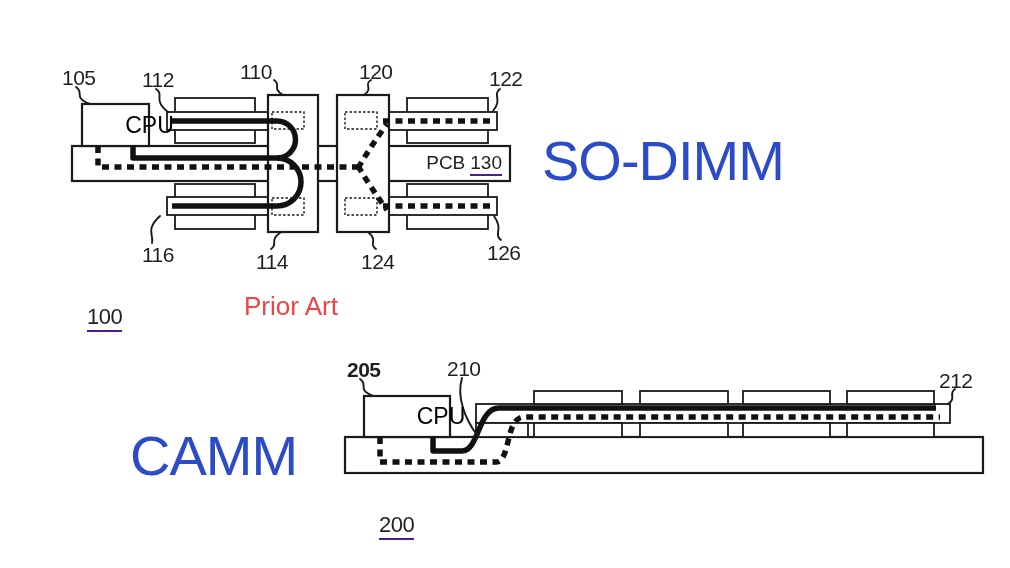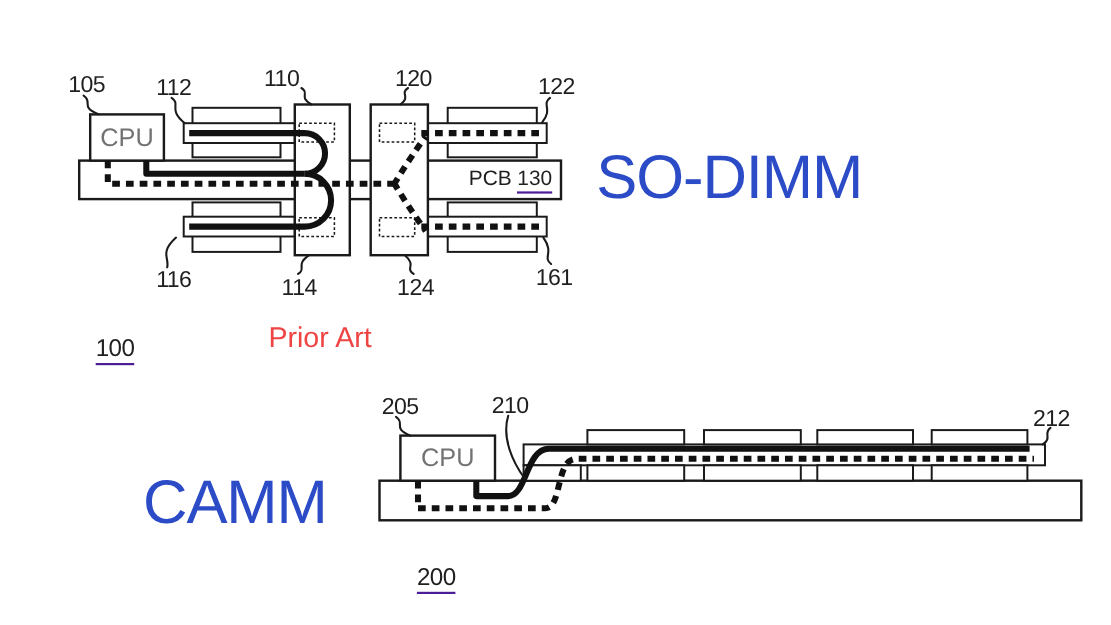--- a/index.html
+++ b/index.html
@@ -6,21 +6,21 @@
   .stage{
     position:relative;width:1010px;height:568px;background:#ffffff;overflow:hidden;
     font-family:"Liberation Sans",sans-serif;color:#1f1f1f;
   }
   .art{position:absolute;left:0;top:0;}
   .lbl{position:absolute;white-space:nowrap;line-height:1;}
   .ref{font-size:21px;letter-spacing:-0.5px;color:#1f1f1f;}
   .caption{font-size:26px;color:#ef4444;}
   .fig-num{font-size:22px;letter-spacing:-0.5px;}
   .u{border-bottom:2px solid #4c1d95;padding-bottom:1px;}
-  .boxlabel{display:flex;align-items:center;justify-content:center;font-size:23px;color:#737373;}
+  .boxlabel{display:flex;align-items:center;justify-content:center;font-size:23px;color:#000000;padding-left:34px;}
   .pcblabel{font-size:19px;text-align:right;color:#1f1f1f;}
   .pcblabel .u{margin-left:5px;}
   .heading{font-size:56px;color:#2b4bc7;letter-spacing:-1px;font-weight:400;}
 </style>
 </head>
 <body>
 
 <div class="stage">
 
   <svg class="art" width="1010" height="568" viewBox="0 0 1010 568" fill="none" stroke="#1a1a1a">
@@ -109,32 +109,32 @@
   </svg>
 
   <div class="lbl ref" style="left:62px;top:67px;">105</div>
   <div class="lbl ref" style="left:142px;top:69px;">112</div>
   <div class="lbl ref" style="left:240px;top:61px;">110</div>
   <div class="lbl ref" style="left:359px;top:61px;">120</div>
   <div class="lbl ref" style="left:489px;top:68px;">122</div>
   <div class="lbl ref" style="left:142px;top:244px;">116</div>
   <div class="lbl ref" style="left:256px;top:251px;">114</div>
   <div class="lbl ref" style="left:361px;top:251px;">124</div>
-  <div class="lbl ref" style="left:487px;top:242px;">161</div>
+  <div class="lbl ref" style="left:487px;top:242px;">126</div>
 
   <div class="lbl boxlabel" style="left:82px;top:104px;width:67px;height:42px;">CPU</div>
 
   <div class="lbl pcblabel" style="left:330px;top:153px;width:172px;"><span>PCB</span><span class="u">130</span></div>
 
   <div class="lbl caption" style="left:244px;top:293px;">Prior Art</div>
   <div class="lbl fig-num" style="left:87px;top:306px;"><span class="u">100</span></div>
 
   <div class="lbl heading" style="left:542px;top:133px;">SO-DIMM</div>
 
-  <div class="lbl ref" style="left:347px;top:359px;">205</div>
+  <div class="lbl ref" style="left:347px;top:359px;font-weight:bold;">205</div>
   <div class="lbl ref" style="left:447px;top:358px;text-align:center;">210</div>
   <div class="lbl ref" style="left:939px;top:370px;">212</div>
 
   <div class="lbl boxlabel" style="left:364px;top:396px;width:86px;height:41px;">CPU</div>
 
 
   <div class="lbl fig-num" style="left:379px;top:514px;text-align:right;"><span class="u">200</span></div>
 
   <div class="lbl heading" style="left:130px;top:428px;">CAMM</div>
 

